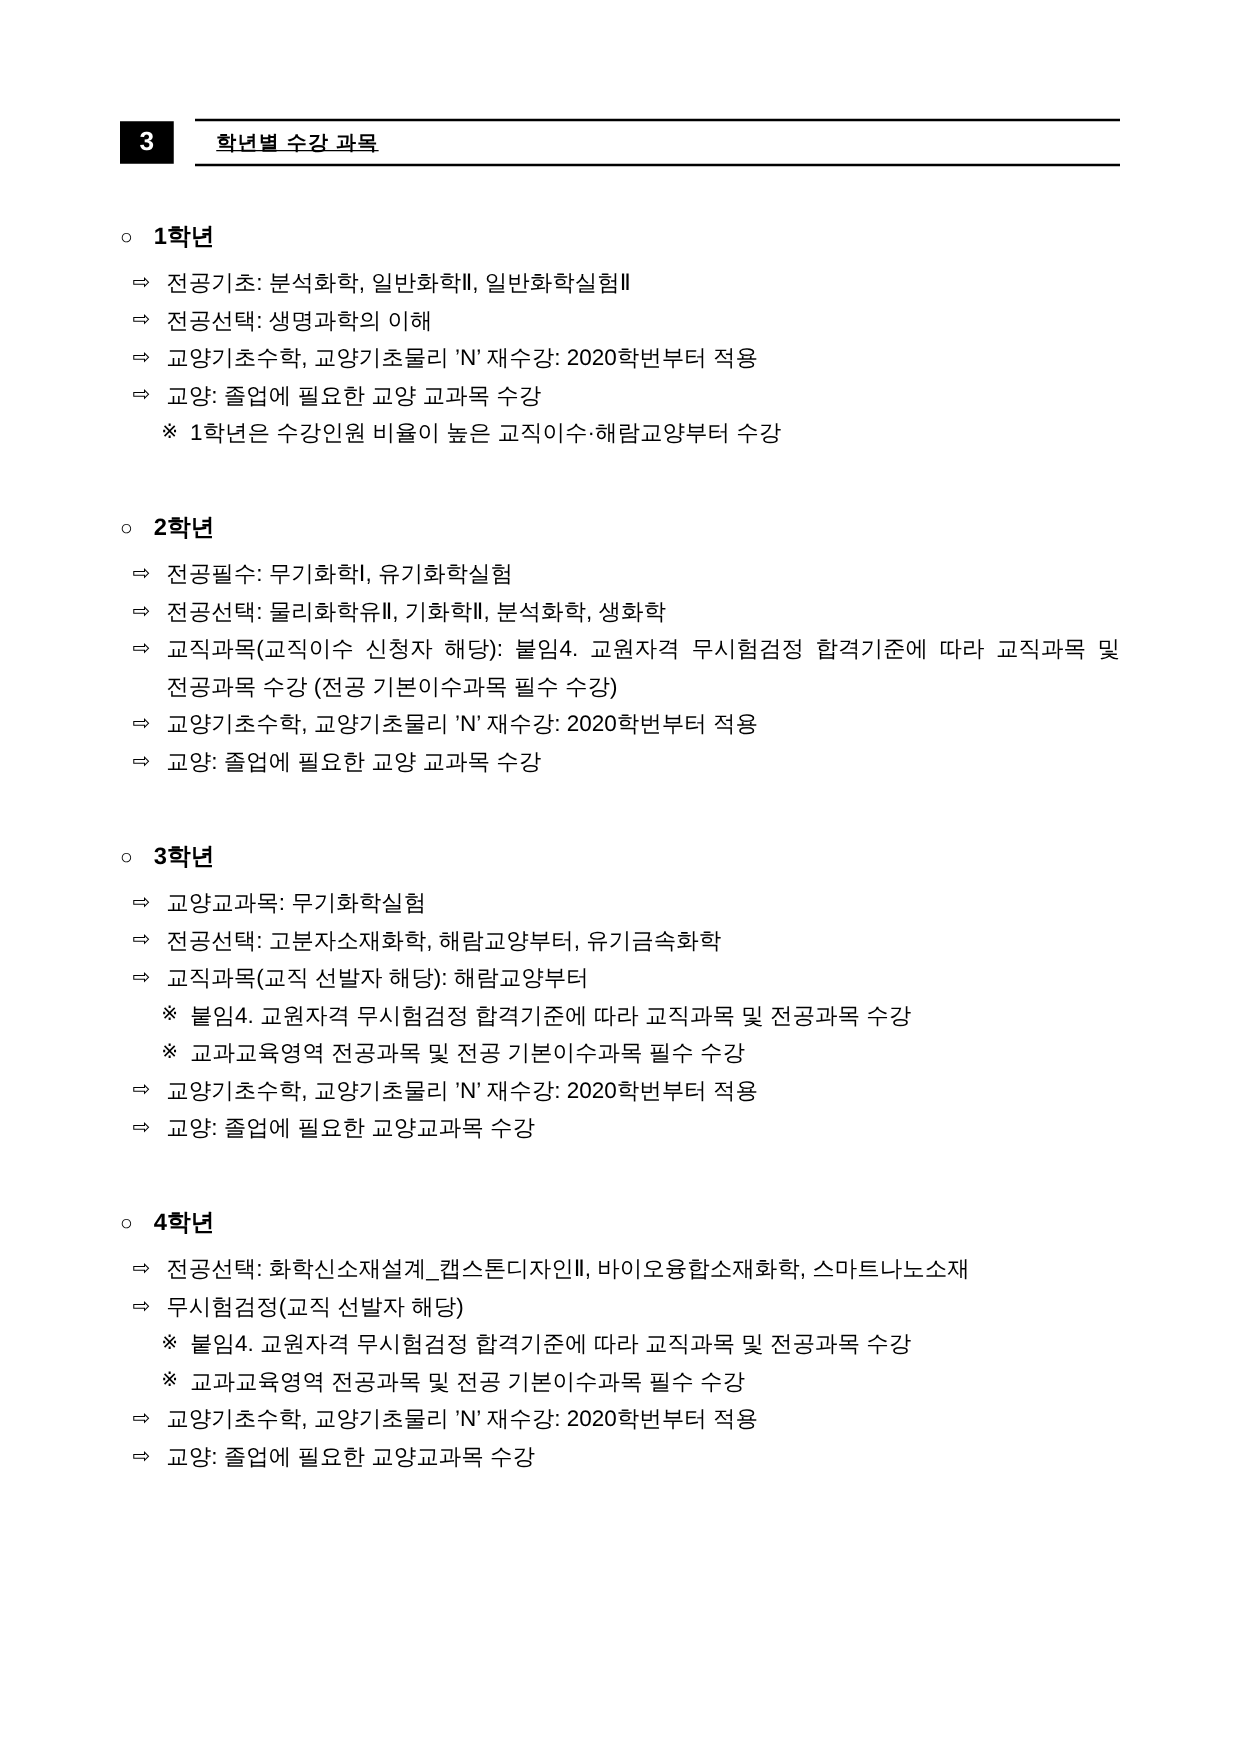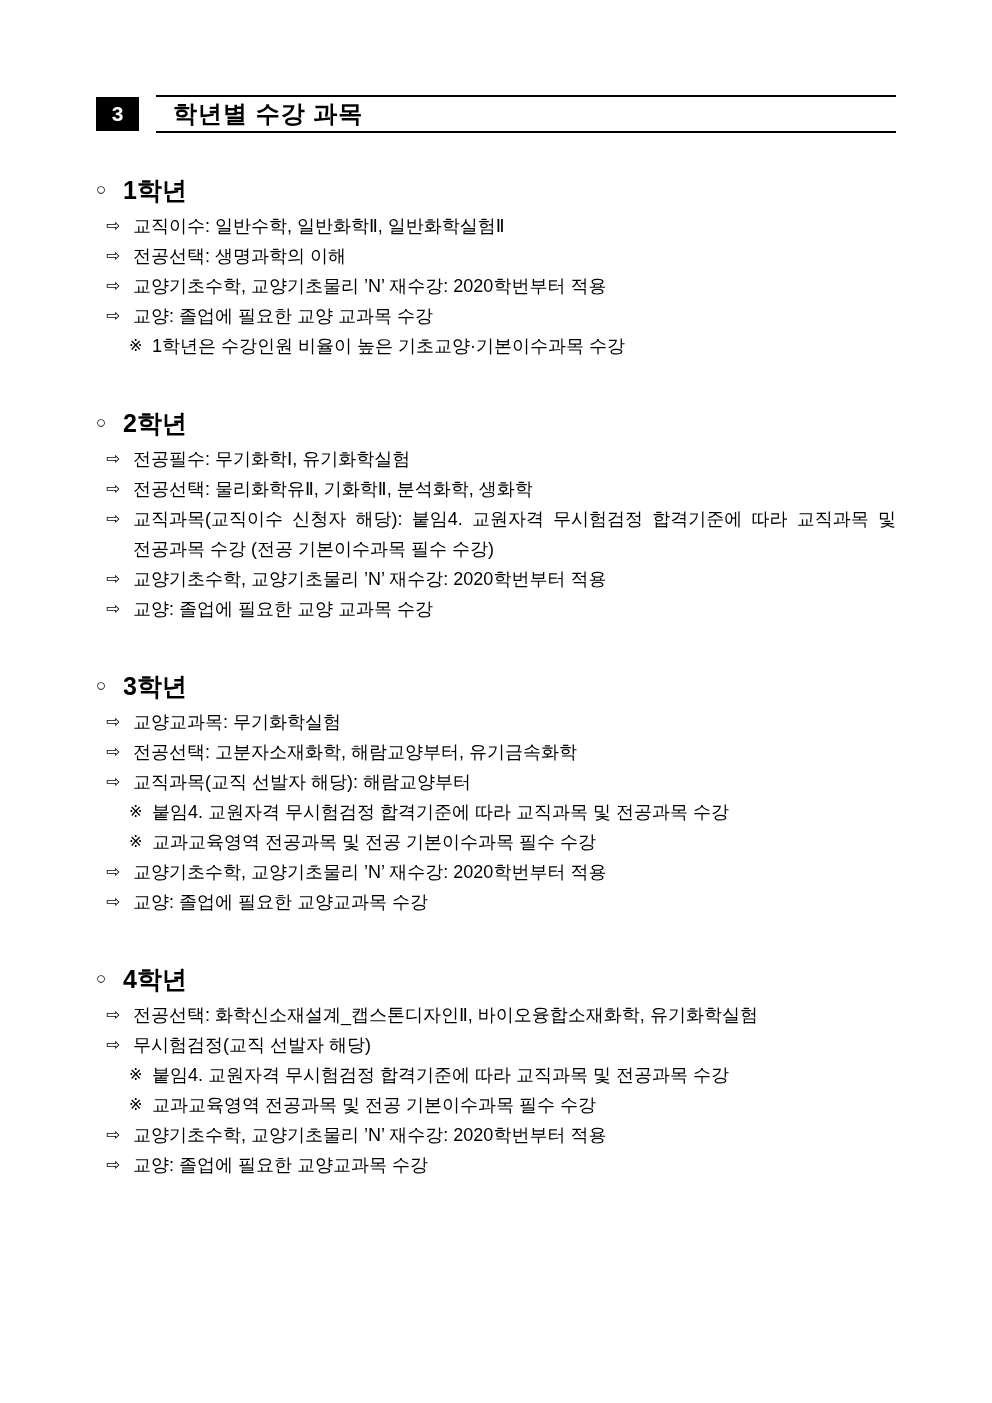--- a/index.html
+++ b/index.html
@@ -43,41 +43,42 @@
     flex: 1;
     margin-left: 17px;
     border-top: 2px solid #000000;
     border-bottom: 2px solid #000000;
     height: 38px;
     display: flex;
     align-items: center;
     padding-left: 17px;
   }
   .header-title {
-    font-size: 24px;
+    font-size: 16px;
     font-weight: bold;
     letter-spacing: 1px;
+    text-decoration: underline;
   }
 
   
   .section { margin-bottom: 0; }
   .section + .section { margin-top: 49px; }
   .section-heading {
     display: flex;
     align-items: center;
     line-height: 26px;
     margin-bottom: 8px;
   }
   .circle-glyph {
     font-size: 17px;
     width: 27px;
     flex: none;
   }
   .section-label {
-    font-size: 25px;
+    font-size: 19px;
     font-weight: bold;
   }
 
   .row {
     display: flex;
     line-height: 30px;
     font-size: 18px;
   }
   .row .bullet {
     flex: none;
@@ -105,37 +106,37 @@
     </div>
   </div>
 
   <div class="section">
     <div class="section-heading">
       <span class="circle-glyph">○</span>
       <span class="section-label">1학년</span>
     </div>
     <div class="row arrow-row">
       <span class="bullet">⇨</span>
-      <span class="text">교직이수: 일반수학, 일반화학Ⅱ, 일반화학실험Ⅱ</span>
+      <span class="text">전공기초: 분석화학, 일반화학Ⅱ, 일반화학실험Ⅱ</span>
     </div>
     <div class="row arrow-row">
       <span class="bullet">⇨</span>
       <span class="text">전공선택: 생명과학의 이해</span>
     </div>
     <div class="row arrow-row">
       <span class="bullet">⇨</span>
       <span class="text">교양기초수학, 교양기초물리 ’N’ 재수강: 2020학번부터 적용</span>
     </div>
     <div class="row arrow-row">
       <span class="bullet">⇨</span>
       <span class="text">교양: 졸업에 필요한 교양 교과목 수강</span>
     </div>
     <div class="row note-row">
       <span class="bullet">※</span>
-      <span class="text">1학년은 수강인원 비율이 높은 기초교양·기본이수과목 수강</span>
+      <span class="text">1학년은 수강인원 비율이 높은 교직이수·해람교양부터 수강</span>
     </div>
   </div>
 
   <div class="section">
     <div class="section-heading">
       <span class="circle-glyph">○</span>
       <span class="section-label">2학년</span>
     </div>
     <div class="row arrow-row">
       <span class="bullet">⇨</span>
@@ -194,21 +195,21 @@
     </div>
   </div>
 
   <div class="section">
     <div class="section-heading">
       <span class="circle-glyph">○</span>
       <span class="section-label">4학년</span>
     </div>
     <div class="row arrow-row">
       <span class="bullet">⇨</span>
-      <span class="text">전공선택: 화학신소재설계_캡스톤디자인Ⅱ, 바이오융합소재화학, 유기화학실험</span>
+      <span class="text">전공선택: 화학신소재설계_캡스톤디자인Ⅱ, 바이오융합소재화학, 스마트나노소재</span>
     </div>
     <div class="row arrow-row">
       <span class="bullet">⇨</span>
       <span class="text">무시험검정(교직 선발자 해당)</span>
     </div>
     <div class="row note-row">
       <span class="bullet">※</span>
       <span class="text">붙임4. 교원자격 무시험검정 합격기준에 따라 교직과목 및 전공과목 수강</span>
     </div>
     <div class="row note-row">

